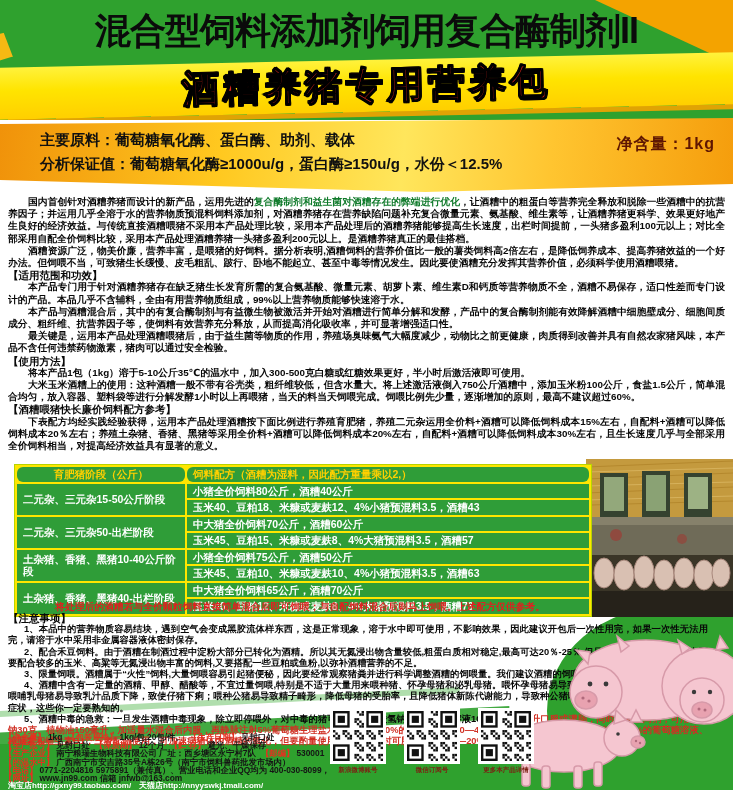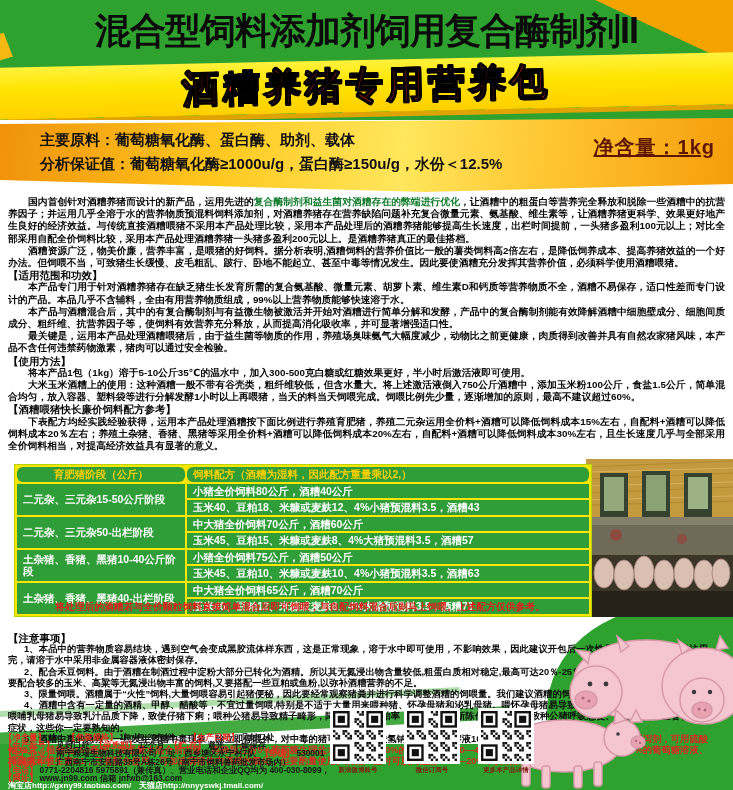--- a/index.html
+++ b/index.html
@@ -18,21 +18,21 @@
           box-shadow:0 5px 0 rgba(244,163,0,.9);transform:rotate(-1.2deg);z-index:2;}
   .ribbon-text{display:block;width:100%;text-align:center;line-height:52px;font-size:37px;font-weight:bold;
           color:#e8251c;letter-spacing:4px;-webkit-text-stroke:1.2px #000;
           text-shadow:1px 0 #000,-1px 0 #000,0 1px #000,0 -1px #000,1px 1px #000,-1px -1px #000,1px -1px #000,-1px 1px #000;}
   
   .infoband{position:absolute;left:0;top:118px;width:733px;height:74px;z-index:2;
             background:linear-gradient(95deg,#f0920a 0%,#ffc81f 30%,#ffe65c 55%,#ffc530 75%,#f59d0c 100%);
             clip-path:polygon(0 6px,100% 0,100% calc(100% - 8px),58% 100%,0 calc(100% - 12px));}
   .mat{position:absolute;left:40px;font-size:15px;font-weight:bold;color:#101010;white-space:nowrap;}
   .mat1{top:13px;} .mat2{top:37px;}
-  .net{position:absolute;right:18px;top:16px;font-size:20px;font-weight:bold;color:#5e1602;letter-spacing:1px;text-decoration:underline;}
+  .net{position:absolute;right:18px;top:16px;font-size:16px;font-weight:bold;color:#5e1602;letter-spacing:1px;}
   
   .bodytext{position:absolute;left:8px;top:196px;width:717px;height:266px;overflow:hidden;
             font-size:9.8px;line-height:12.2px;text-align:justify;font-weight:bold;color:#080808;}
   .bodytext p{margin:0;text-indent:20px;}
   .sec-title{font-weight:bold;font-size:10.5px;text-indent:0;}
   .hl{color:#0f7a2a;}
   
   .ftable{position:absolute;left:14px;top:464px;width:572px;display:grid;grid-template-columns:168px 1fr;
           gap:2px;background:#ffe600;padding:2px;border:1px solid #b8d400;z-index:2;}
   .ftable div{background:#2f9d38;padding:1px 6px;font-weight:bold;font-size:10.5px;line-height:12.5px;}
@@ -42,21 +42,21 @@
   .ftable .stage{grid-column:1;grid-row:span 2;color:#fff;display:flex;align-items:center;}
   .ftable .recipe{grid-column:2;color:#fff;display:flex;align-items:center;}
   
   .photo{position:absolute;left:586px;top:459px;width:147px;height:158px;z-index:1;}
   
   .tnote{position:absolute;left:0;top:601px;width:600px;text-align:center;font-size:9.8px;font-weight:bold;color:#e02020;z-index:2;}
   
   .notes{position:absolute;left:8px;top:613px;width:700px;font-size:9.3px;line-height:11.2px;
          font-weight:bold;color:#080808;text-align:justify;z-index:3;}
   .notes p{margin:0;text-indent:16px;}
-  .notes .sec-title{text-indent:0;margin-top:20px;}
+  .notes .sec-title{text-indent:0;}
   .notes .red{color:#d03024;}
   
   .greenblob{position:absolute;right:-14px;top:606px;width:200px;height:200px;background:#2fa12e;
              border-radius:65% 0 0 60%/55% 0 0 50%;z-index:0;}
   .bstrip{position:absolute;left:0;top:744px;width:733px;height:46px;background:#2fa12e;z-index:1;}
   .bstripe1{position:absolute;left:-30px;top:720px;width:540px;height:13px;background:#2fa12e;transform:rotate(-3deg);opacity:.9;z-index:1;}
   .bstripe2{position:absolute;left:-30px;top:737px;width:560px;height:7px;background:#ffffff;transform:rotate(-3deg);opacity:.95;z-index:1;}
   .bstripe3{position:absolute;left:-40px;top:700px;width:500px;height:6px;background:#8fd08a;transform:rotate(-3deg);opacity:.7;z-index:1;}
   
   .footer{position:absolute;left:4px;top:733px;width:330px;z-index:5;}

